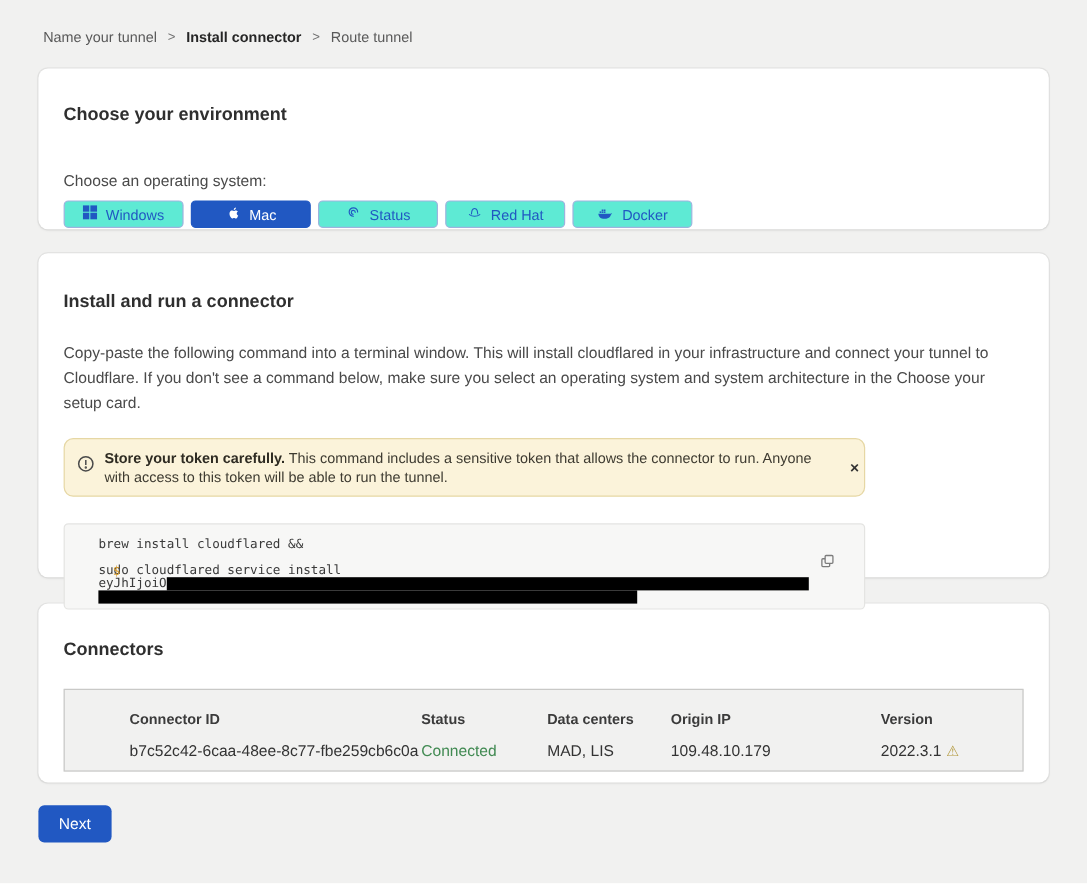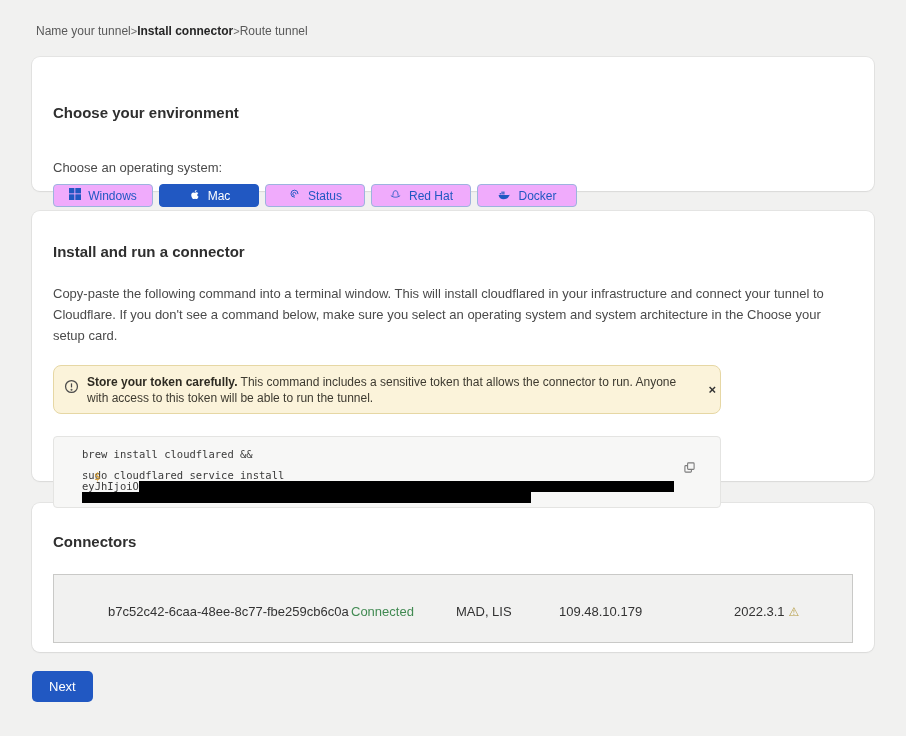--- a/index.html
+++ b/index.html
@@ -12,47 +12,48 @@
     overflow: hidden;
   }
 
   
   .breadcrumb {
     padding: 24px 0 0 36px;
     font-size: 12px;
     color: #595959;
     display: flex;
     align-items: center;
+    gap: 9px;
   }
   .bc-item { cursor: default; }
   .bc-item.active { font-weight: bold; color: #262626; }
   .bc-sep { color: #6e6e6e; font-size: 11px; }
 
   
   .card {
     background: #ffffff;
     border-radius: 8px;
     margin: 0 32px;
     box-shadow: 0 0 0 1px rgba(0,0,0,0.05), 0 1px 2px rgba(0,0,0,0.05);
     padding-left: 21px;
     padding-right: 21px;
   }
   .card-title { font-size: 15px; font-weight: bold; color: #2f2f2f; }
 
-  #env-card { margin-top: 19px; height: 134px; padding-top: 47px; }
+  #env-card { margin-top: 19px; height: 134px; padding-top: 30px; }
   #install-card { margin-top: 20px; height: 270px; padding-top: 32px; }
   #connectors-card { margin-top: 22px; height: 149px; padding-top: 30px; }
 
   
   .os-label { font-size: 13px; color: #4a4a4a; margin-top: 39px; }
   .os-row { display: flex; gap: 6px; margin-top: 9px; }
   .os-btn {
     width: 100px; height: 23px;
     display: flex; align-items: center; justify-content: center; gap: 7px;
-    background: #f0abfc;
+    background: #5eead4;
     border: 1px solid #9db3de;
     border-radius: 4px;
     color: #2158c2;
     font-size: 12px;
     font-family: "Liberation Sans", sans-serif;
     cursor: pointer;
   }
   .os-btn svg { flex: 0 0 auto; }
   .os-btn.selected {
     background: #2158c2;
@@ -270,20 +271,27 @@
         <path d="M15.5 15.5v3.5a1.5 1.5 0 0 1-1.5 1.5H5a1.5 1.5 0 0 1-1.5-1.5V10A1.5 1.5 0 0 1 5 8.5h3.5"></path>
       </svg>
     </button>
   </div>
 </section>
 
 
 <section class="card" id="connectors-card">
   <h2 class="card-title">Connectors</h2>
   <div class="table-box">
+    <div class="trow head">
+      <span>Connector ID</span>
+      <span>Status</span>
+      <span>Data centers</span>
+      <span>Origin IP</span>
+      <span>Version</span>
+    </div>
     <div class="trow data">
       <span>b7c52c42-6caa-48ee-8c77-fbe259cb6c0a</span>
       <span class="status-connected">Connected</span>
       <span>MAD, LIS</span>
       <span>109.48.10.179</span>
       <span class="version-cell">
         <span>2022.3.1</span>
         <span class="warn-triangle">⚠</span>
       </span>
     </div>

